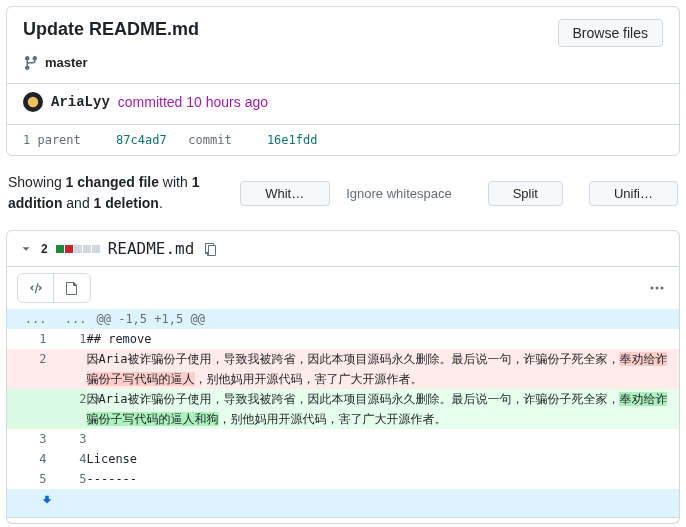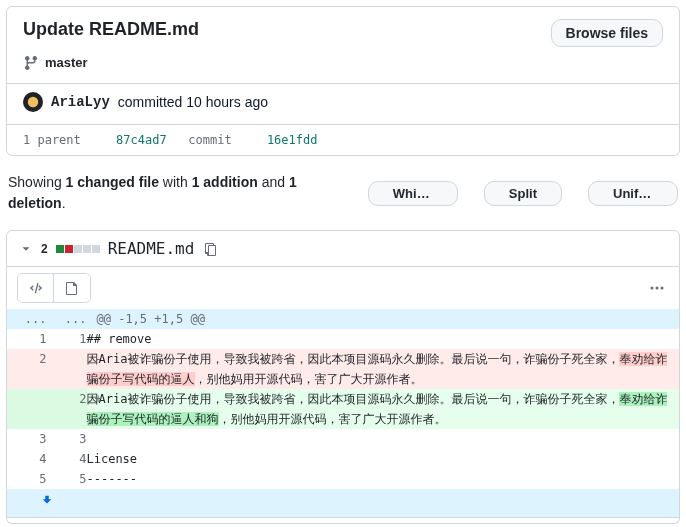--- a/index.html
+++ b/index.html
@@ -1,29 +1,29 @@
 <!DOCTYPE html>
 <html><head>
   <meta charset="utf-8">
   <style>
     * { box-sizing: border-box; margin: 0; padding: 0; }
     body { font-family: -apple-system, BlinkMacSystemFont, "Segoe UI", Helvetica, Arial, sans-serif; font-size: 14px; color: #1f2328; background: #fff; }
     .container { width: 686px; }
     .commit-box { border: 1px solid #d0d7de; border-radius: 6px; margin: 6px 6px 16px 6px; }
     .commit-header { padding: 12px 16px 8px 16px; display: flex; justify-content: space-between; align-items: flex-start; }
     .commit-title { font-size: 18px; font-weight: 600; }
-    .btn { background: #f6f8fa; border: 1px solid #d0d7de; border-radius: 10px; padding: 5px 14px; font-size: 14px; font-weight: 700; color: #24292f; cursor: pointer; white-space: nowrap; }
+    .btn { background: #f6f8fa; border: 1px solid #d0d7de; border-radius: 4px; padding: 5px 14px; font-size: 14px; font-weight: 400; color: #24292f; cursor: pointer; white-space: nowrap; }
     .branch-row { padding: 0 16px 12px 16px; display: flex; gap: 6px; color: #656d76; }
     .branch-icon { width: 16px; height: 16px; fill: #656d76; }
     .branch-name { font-weight: 600; color: #1f2328; font-size: 13px; }
     .author-row { padding: 8px 16px 12px 16px; border-top: 1px solid #d0d7de; display: flex; align-items: center; gap: 8px; }
     .avatar { width: 20px; height: 20px; border-radius: 50%; background: #1f2328; display: flex; align-items: center; justify-content: center; }
     .avatar svg { width: 12px; height: 12px; fill: #f0c060; }
     .author-name { font-weight: 600; font-size: 14px; font-family: Liberation Mono, monospace; }
-    .commit-time { color: #0f172a; font-size: 14px; }
+    .commit-time { color: #a21caf; font-size: 14px; }
     .meta-row { padding: 8px 16px; border-top: 1px solid #d0d7de; font-family: ui-monospace, SFMono-Regular, Menlo, monospace; font-size: 12px; color: #656d76; }
     .meta-row .sha { color: #0f766e; margin-left: 28px; }
     .changes-bar { display: flex; justify-content: space-between; align-items: center; padding: 0 8px 16px 8px; gap: 12px; }
     .changes-text { font-size: 14px; line-height: 1.5; }
     .changes-text b { font-weight: 600; }
     .toolbar { display: flex; gap: 6px; flex-shrink: 0; }
     .btn-sm { padding: 4px 24px; font-size: 13px; max-width: 90px; overflow: hidden; text-overflow: ellipsis; margin-left: 20px; }
     .btn-ghost { background: transparent; border: none; padding: 4px 10px; font-size: 13px; color: #656d76; cursor: pointer; border-radius: 6px; }
     .diff-file { margin: 0 6px; }
     .diff-header { display: flex; align-items: center; padding: 8px 12px; gap: 8px; border: 1px solid #d0d7de; border-radius: 6px 6px 0 0; }
@@ -88,20 +88,21 @@
       <span>1 parent</span> <span class="sha">87c4ad7</span>&nbsp;&nbsp;&nbsp;<span>commit</span> <span class="sha">16e1fdd</span>
     </div>
   </div>
 
   <div class="changes-bar">
     <div class="changes-text">
       <span>Showing </span><b>1 changed file</b><span> with </span><b>1 addition</b><span> and </span><b>1 deletion</b><span>.</span>
     </div>
     <div class="toolbar">
       <button class="btn btn-sm">Whitespa…</button>
+      <button class="btn-ghost">Ignore whitespace</button>
       <button class="btn btn-sm">Split</button>
       <button class="btn btn-sm">Unifi…</button>
     </div>
   </div>
 
   <div class="diff-file">
     <div class="diff-header">
       <svg class="chevron" viewBox="0 0 16 16">
           <path d="M4 6l4 4 4-4z"></path>
         </svg>

